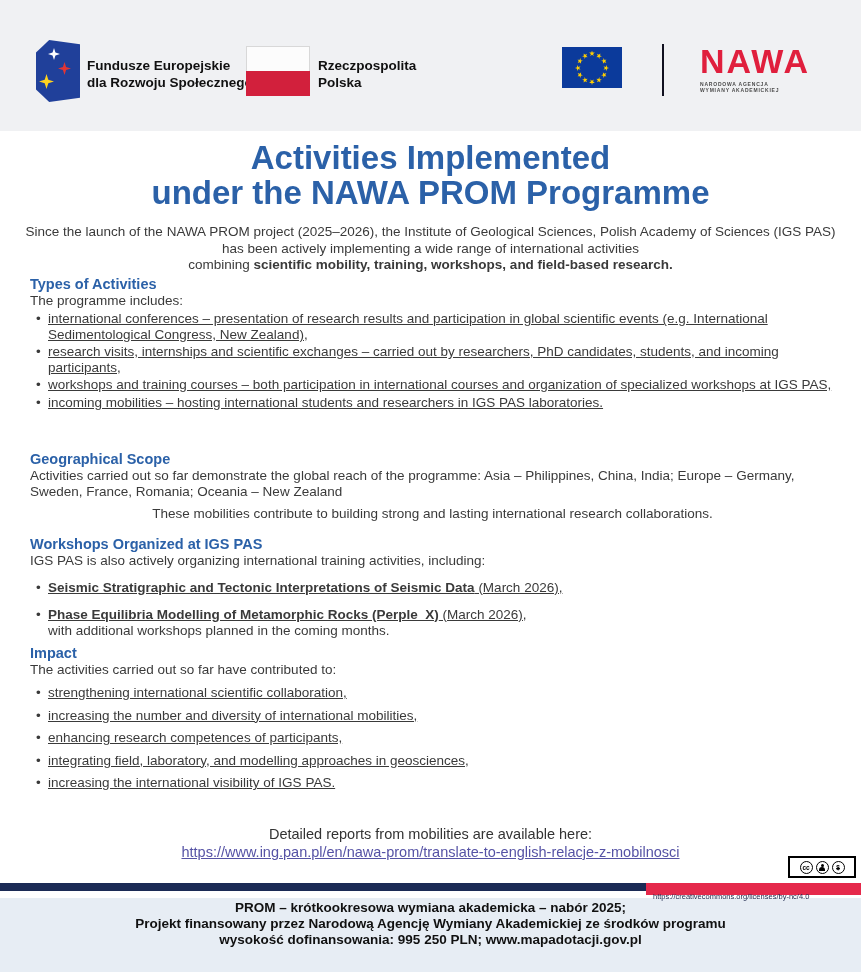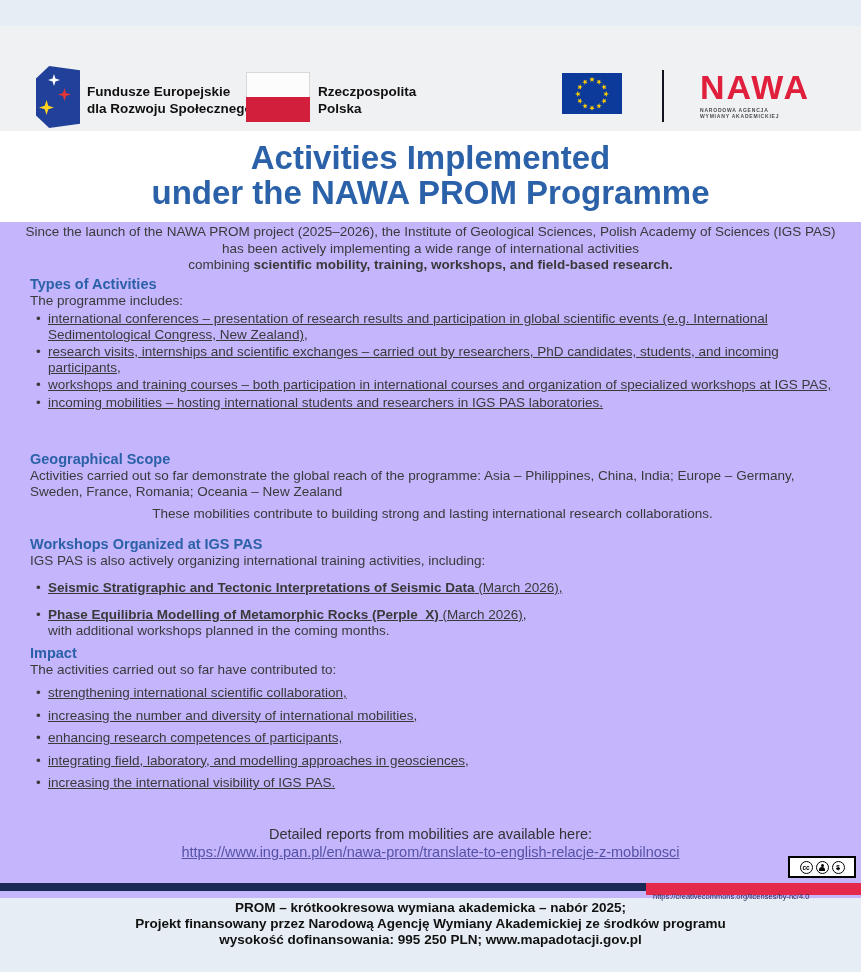--- a/index.html
+++ b/index.html
@@ -1,20 +1,20 @@
 <!DOCTYPE html>
 <html><head>
 <meta charset="utf-8">
 <style>
   html,body{margin:0;padding:0;}
   body{width:861px;height:972px;font-family:"Liberation Sans",sans-serif;}
   .page{position:relative;width:861px;height:972px;background:#e7edf4;overflow:hidden;}
 
   
-  .header-band{position:absolute;top:0;left:0;right:0;height:137px;background:#f0f1f3;margin-top:26px;}
+  .header-band{position:absolute;top:0;left:0;right:0;height:137px;background:#f0f1f3;}
   .fe-flag{position:absolute;left:36px;top:40px;width:44px;height:62px;background:#20409a;
            clip-path:polygon(30% 0,100% 7%,100% 93%,30% 100%,0 80%,0 20%);}
   .star4{position:absolute;clip-path:polygon(50% 0,62% 38%,100% 50%,62% 62%,50% 100%,38% 62%,0 50%,38% 38%);}
   .star4.w{left:12px;top:8px;width:12px;height:12px;background:#ffffff;}
   .star4.y{left:3px;top:34px;width:15px;height:15px;background:#ffd21e;}
   .star4.r{left:22px;top:22px;width:13px;height:13px;background:#e23535;}
   .fe-text{position:absolute;left:87px;top:57px;font-size:13.5px;line-height:17px;font-weight:bold;color:#101010;}
   .pl-flag{position:absolute;left:246px;top:46px;width:64px;height:50px;box-sizing:border-box;}
   .pl-top{height:50%;background:#fcfcfc;border:1px solid #d8d8d8;border-bottom:none;box-sizing:border-box;}
   .pl-bottom{height:50%;background:#d2203c;}
@@ -38,21 +38,21 @@
   .hdr-divider{position:absolute;left:662px;top:44px;width:2px;height:52px;background:#11111f;}
   .nawa{position:absolute;left:700px;top:44px;width:130px;}
   .nawa-name{font-size:34px;line-height:36px;font-weight:bold;color:#e01f3d;letter-spacing:2px;transform:scaleY(.95);transform-origin:top left;}
   .nawa-sub{margin-top:1px;font-size:5px;line-height:6px;letter-spacing:.8px;color:#4a4a4a;font-weight:bold;}
 
   
   .title-band{position:absolute;top:131px;left:0;right:0;height:92px;background:#ffffff;}
   .title{padding-top:9px;text-align:center;font-size:33px;line-height:35px;font-weight:bold;color:#2b61a8;}
 
   
-  .body-band{position:absolute;top:222px;left:0;right:0;height:676px;background:#c4b5fd;}
+  .body-band{position:absolute;top:222px;left:0;right:0;height:676px;background:#ffffff;}
   .intro{position:absolute;top:2px;left:0;right:0;text-align:center;font-size:13.5px;line-height:16.5px;color:#3a3a3a;}
   .b{font-weight:bold;}
   .section{position:absolute;left:30px;right:26px;color:#3a3a3a;font-size:13.5px;line-height:15.5px;}
   .section h3{margin:0 0 1px 0;font-size:14.5px;line-height:16px;color:#2b61a8;font-weight:bold;}
   .lead{line-height:16px;}
   ul.blist{margin:2px 0 0 0;padding:0;list-style:none;text-decoration:underline;}
   ul.blist li{position:relative;padding-left:18px;margin-bottom:2px;}
   ul.blist li::before{content:"•";position:absolute;left:6px;top:0;color:#3a3a3a;}
   .types{top:54px;}
   .geo{top:229px;}

